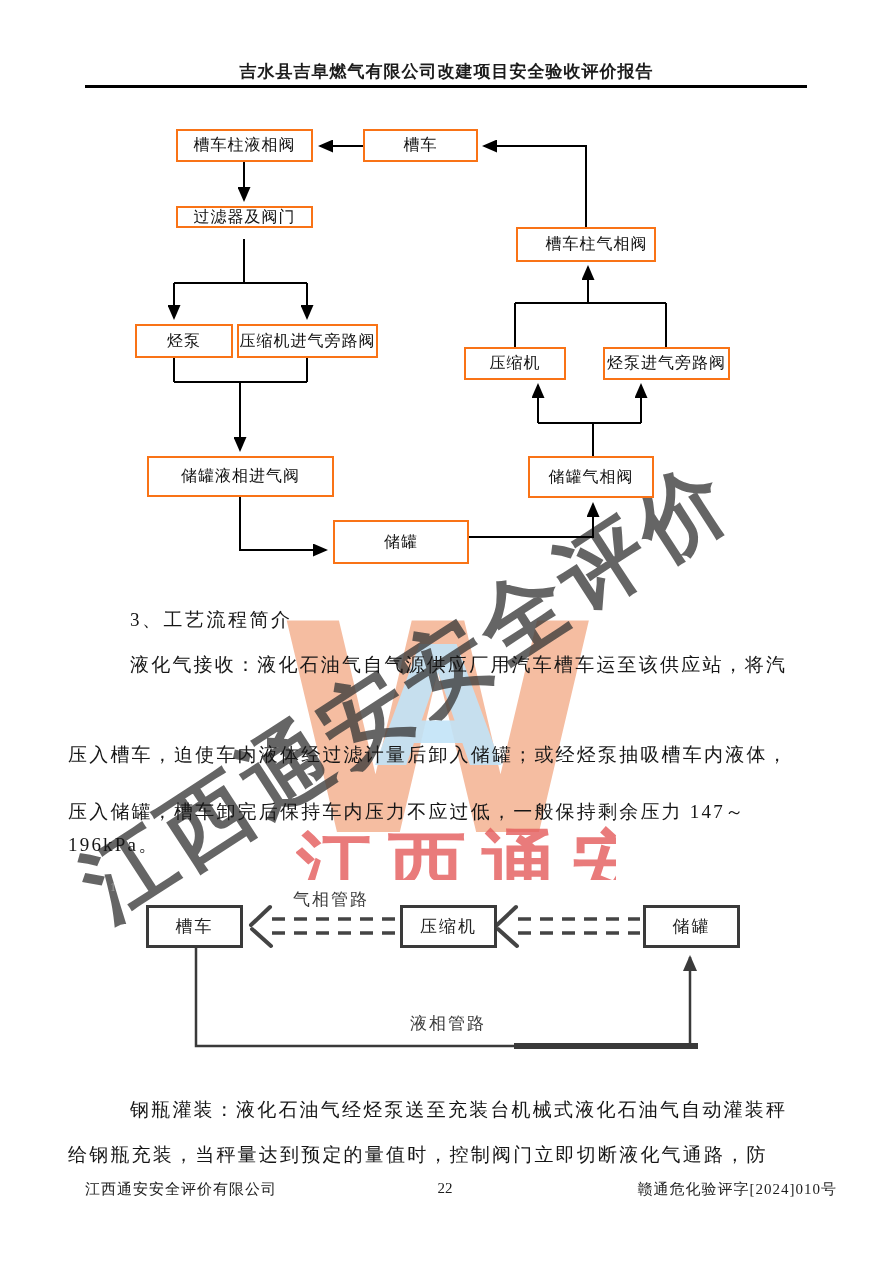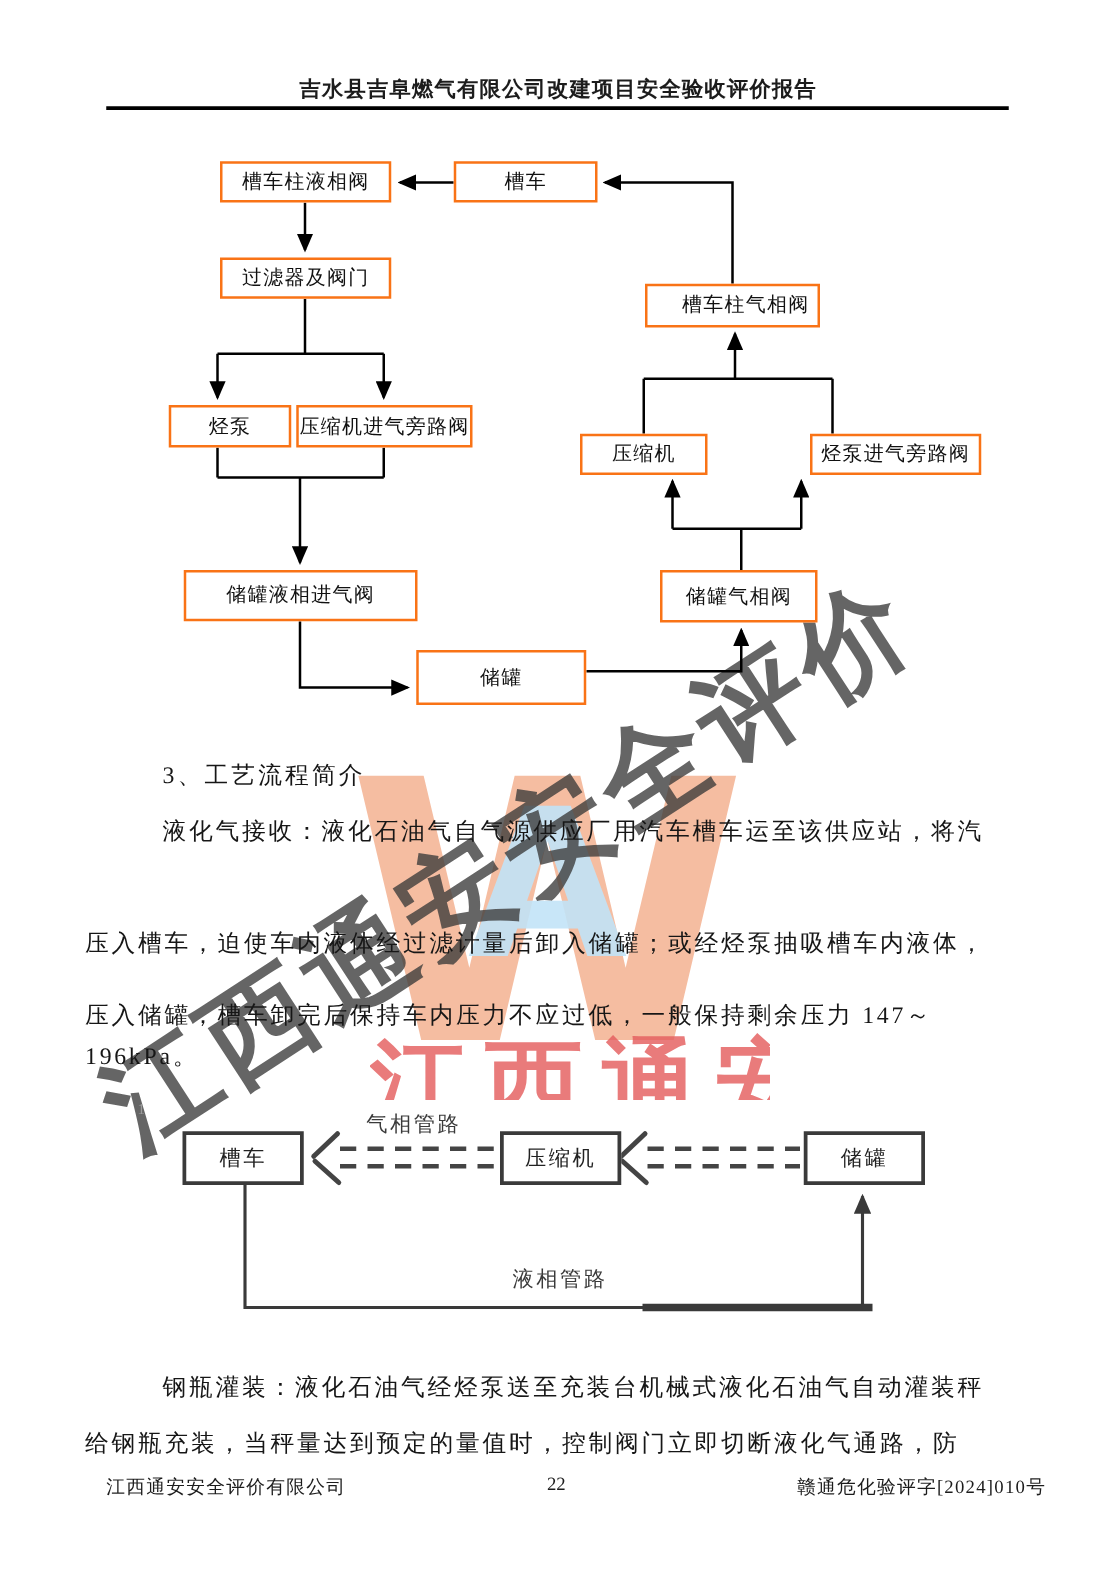--- a/index.html
+++ b/index.html
@@ -152,26 +152,26 @@
 
       <path d="M518,919 L640,919" stroke="#444" stroke-width="3.5" stroke-dasharray="13 9" fill="none"></path>
       <path d="M518,933 L640,933" stroke="#444" stroke-width="3.5" stroke-dasharray="13 9" fill="none"></path>
       <path d="M516,907 L497,925" stroke="#444" stroke-width="4" stroke-linecap="round" fill="none"></path>
       <path d="M498,929 L517,946" stroke="#444" stroke-width="4" stroke-linecap="round" fill="none"></path>
     </g>
   </svg>
 
   <div class="fbox" style="left:176px; top:129px; width:137px; height:33px;">槽车柱液相阀</div>
   <div class="fbox" style="left:363px; top:129px; width:115px; height:33px;">槽车</div>
-  <div class="fbox" style="left:176px; top:206px; width:137px; height:33px;">过滤器及阀门</div>
+  <div class="fbox" style="left:176px; top:206px; width:137px; height:22px;">过滤器及阀门</div>
   <div class="fbox" style="left:516px; top:227px; width:140px; height:35px;padding-left:21px;">槽车柱气相阀</div>
   <div class="fbox" style="left:135px; top:324px; width:98px; height:34px;">烃泵</div>
   <div class="fbox" style="left:237px; top:324px; width:141px; height:34px;">压缩机进气旁路阀</div>
   <div class="fbox" style="left:464px; top:347px; width:102px; height:33px;">压缩机</div>
-  <div class="fbox" style="left:603px; top:347px; width:137px; height:33px;margin-left:45px;">烃泵进气旁路阀</div>
+  <div class="fbox" style="left:603px; top:347px; width:127px; height:33px;">烃泵进气旁路阀</div>
   <div class="fbox" style="left:147px; top:456px; width:187px; height:41px;">储罐液相进气阀</div>
   <div class="fbox" style="left:528px; top:456px; width:126px; height:42px;">储罐气相阀</div>
   <div class="fbox" style="left:333px; top:520px; width:136px; height:44px;">储罐</div>
 
   <div class="bodyline heading" style="left:130px; top:607px;">3、工艺流程简介</div>
   <div class="bodyline" style="left:130px; top:652px;">液化气接收：液化石油气自气源供应厂用汽车槽车运至该供应站，将汽</div>
   <div class="bodyline" style="left:68px; top:742px;">压入槽车，迫使车内液体经过滤计量后卸入储罐；或经烃泵抽吸槽车内液体，</div>
   <div class="bodyline" style="left:68px; top:787px;margin-top:12px;">压入储罐，槽车卸完后保持车内压力不应过低，一般保持剩余压力 147～</div>
   <div class="bodyline" style="left:68px; top:832px;">196kPa。</div>
 

